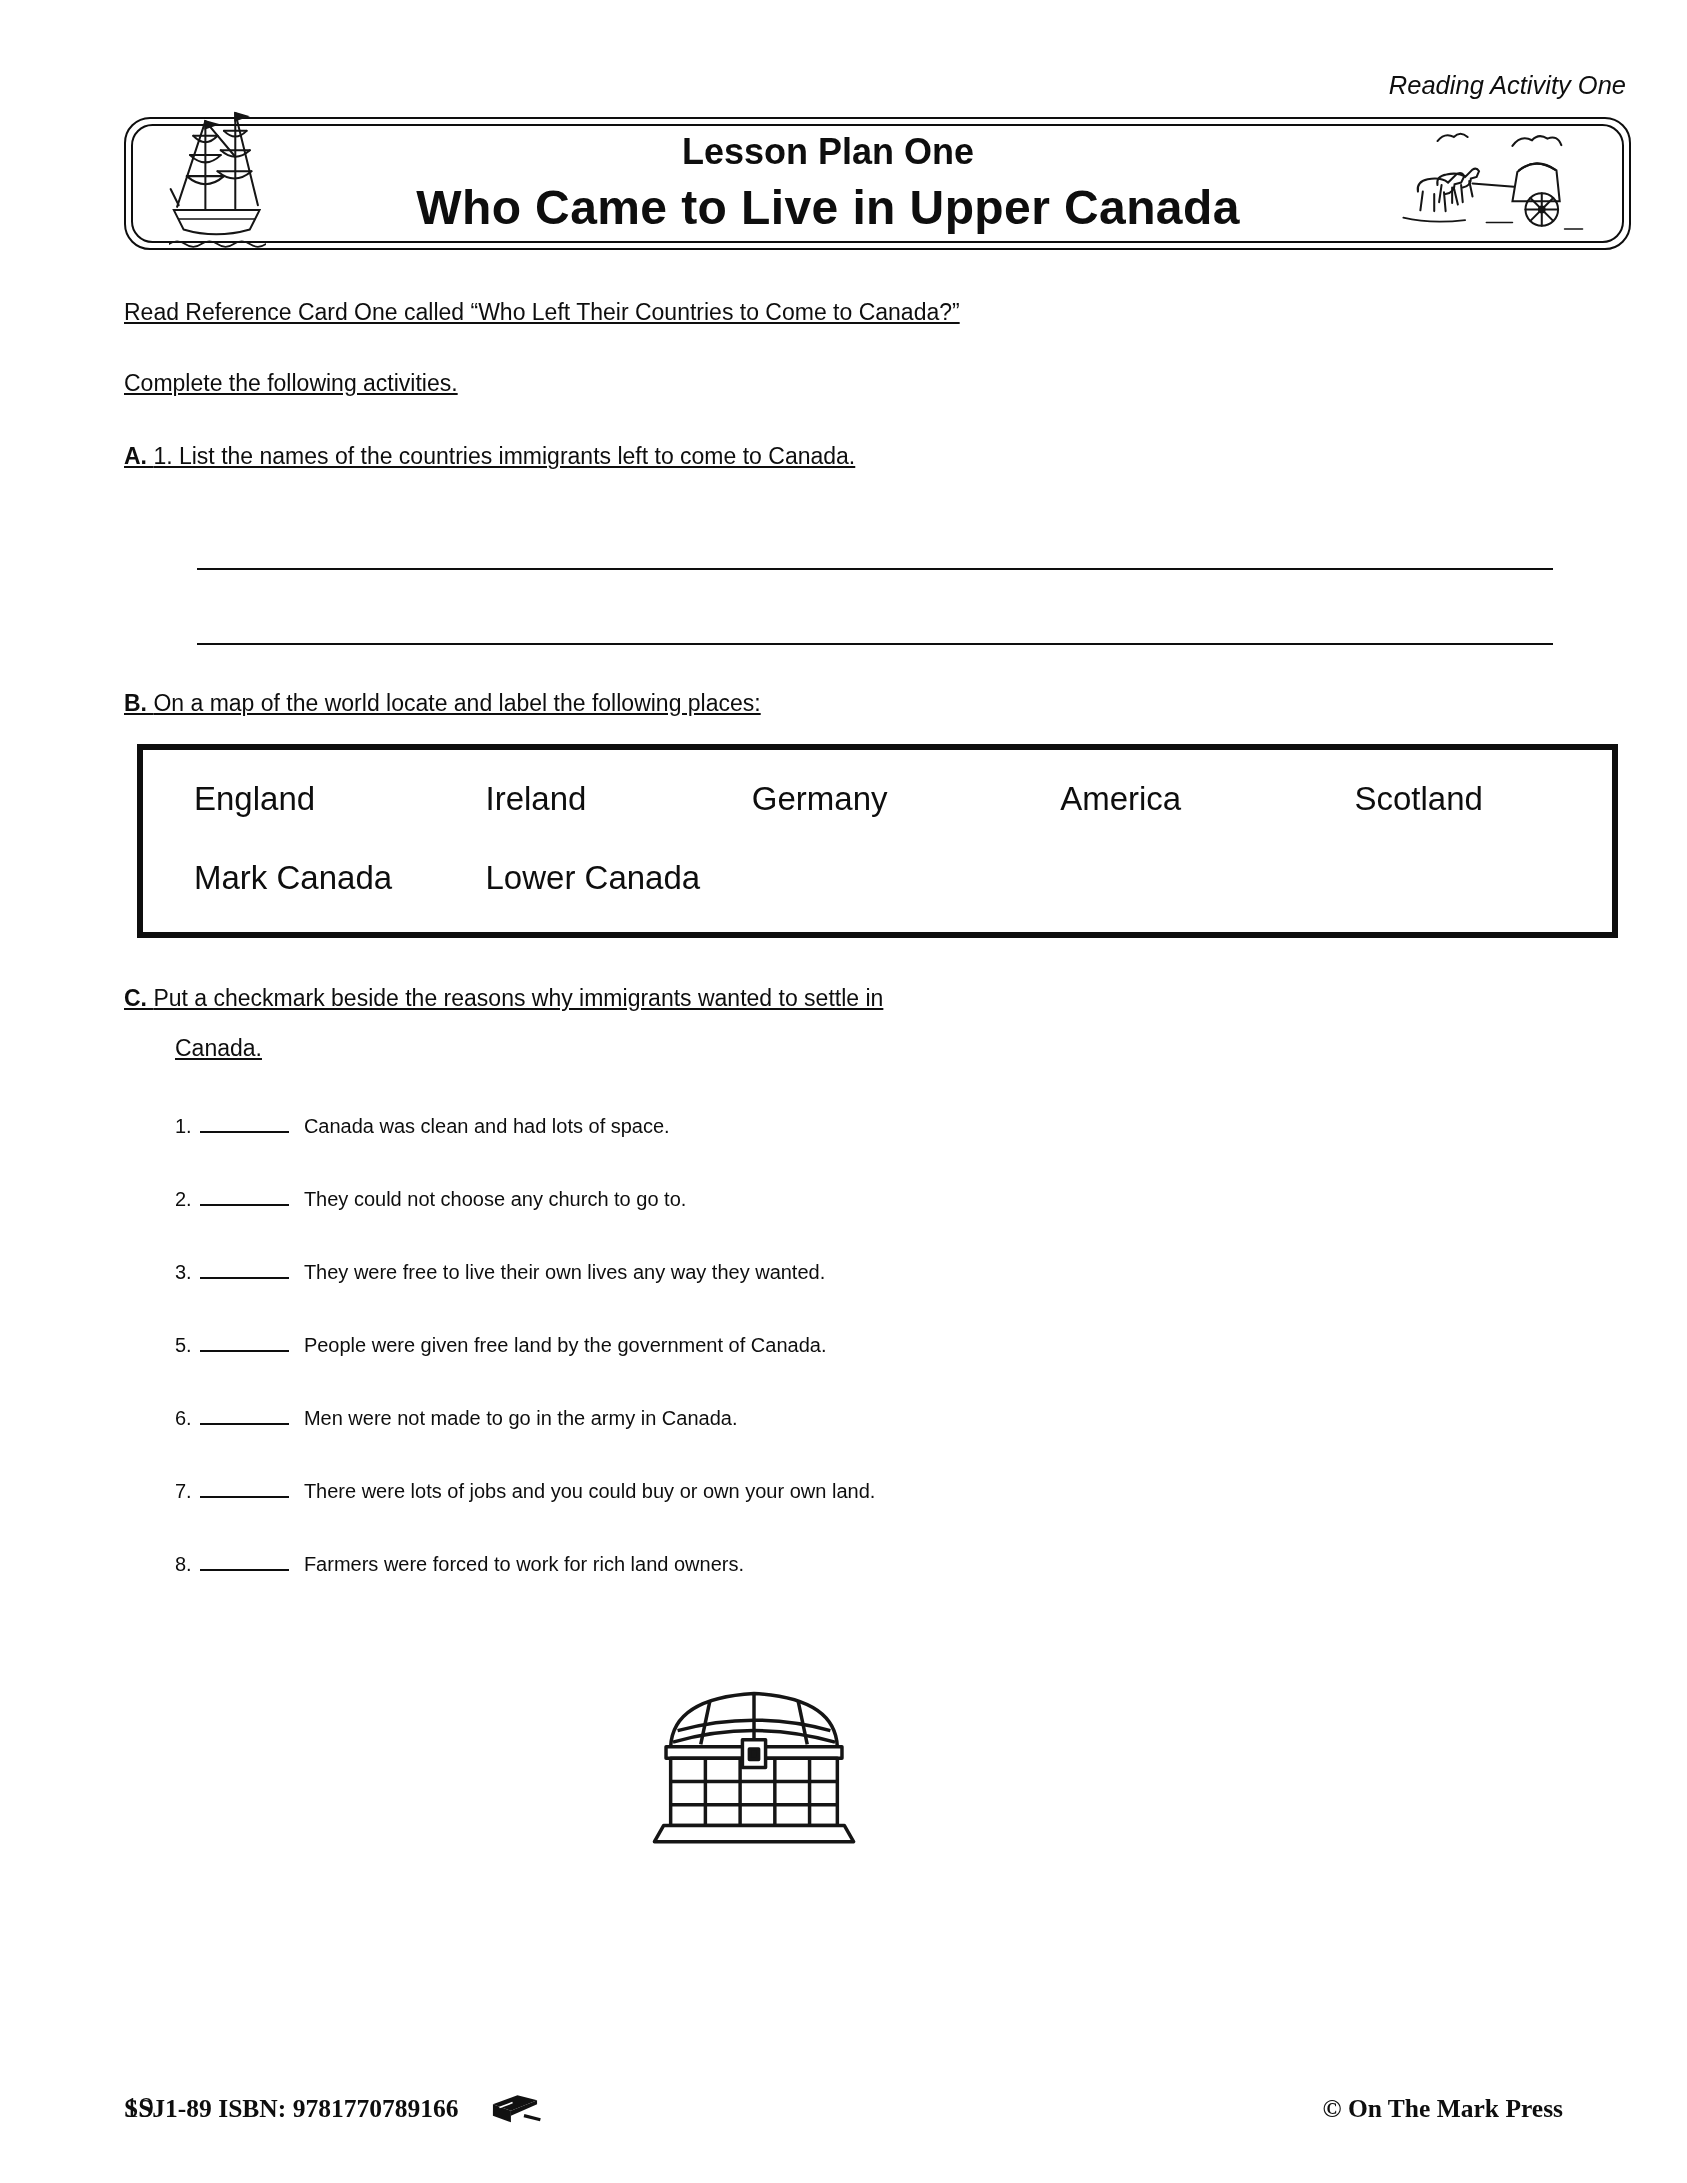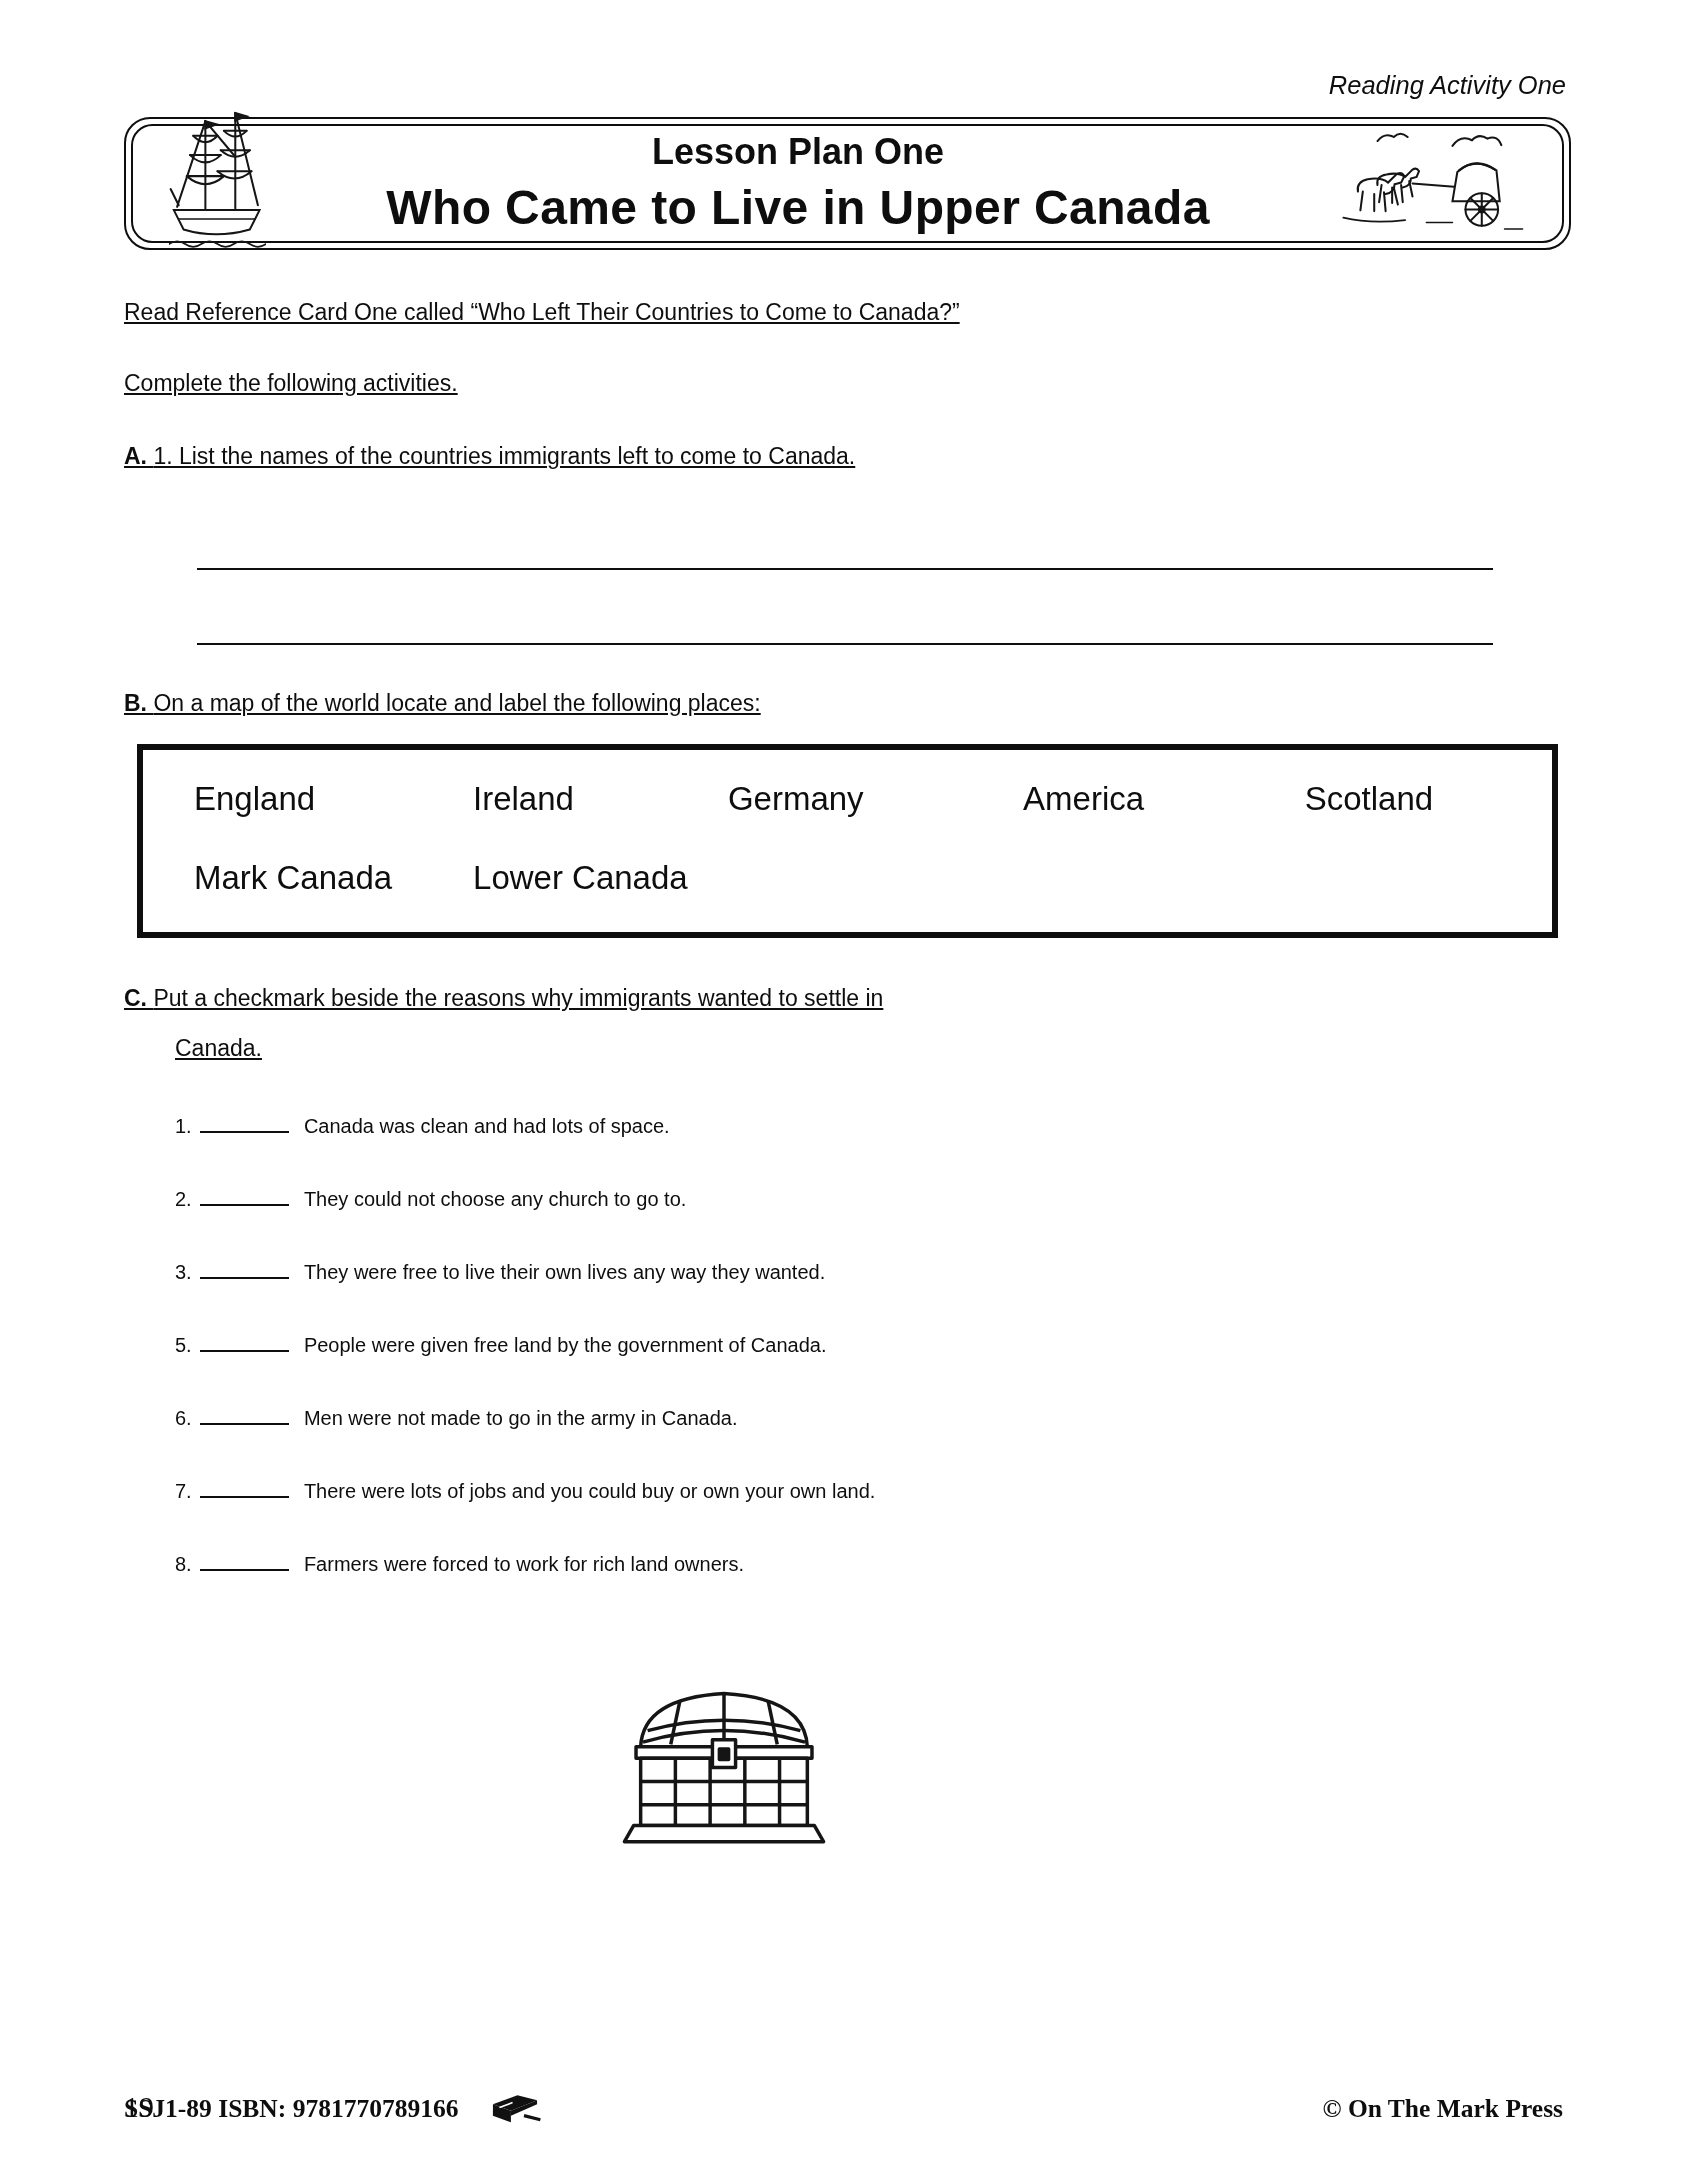--- a/index.html
+++ b/index.html
@@ -4,21 +4,21 @@
 <style>
   * { margin:0; padding:0; box-sizing:border-box; }
   html, body { background:#ffffff; }
   body {
     width:1687px; height:2183px;
     font-family:"Liberation Sans", sans-serif;
     color:#0e0e0e;
     position:relative;
     overflow:hidden;
   }
-  .page { position:absolute; inset:0; padding:48px 116px 0 124px; }
+  .page { position:absolute; inset:0; padding:48px 56px 0 124px; }
 
   .note {
     text-align:right;
     font-style:italic;
     font-size:25.5px;
     margin:23px 5px 16.5px 0;
   }
 
   
   .header-outer {

